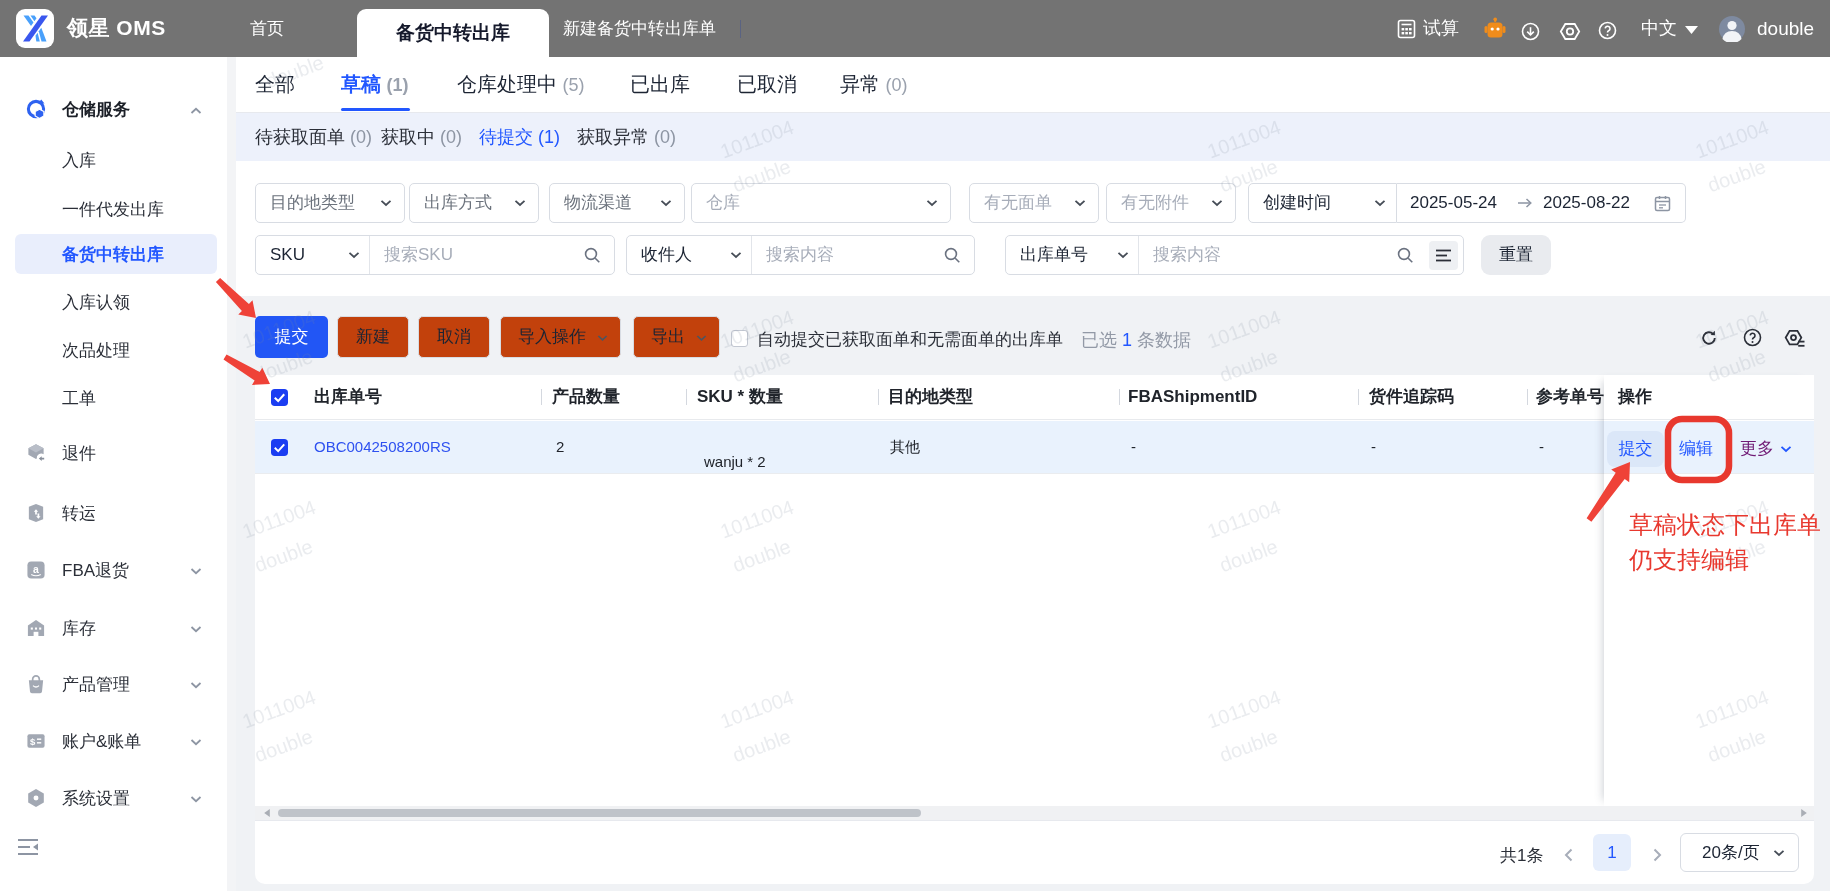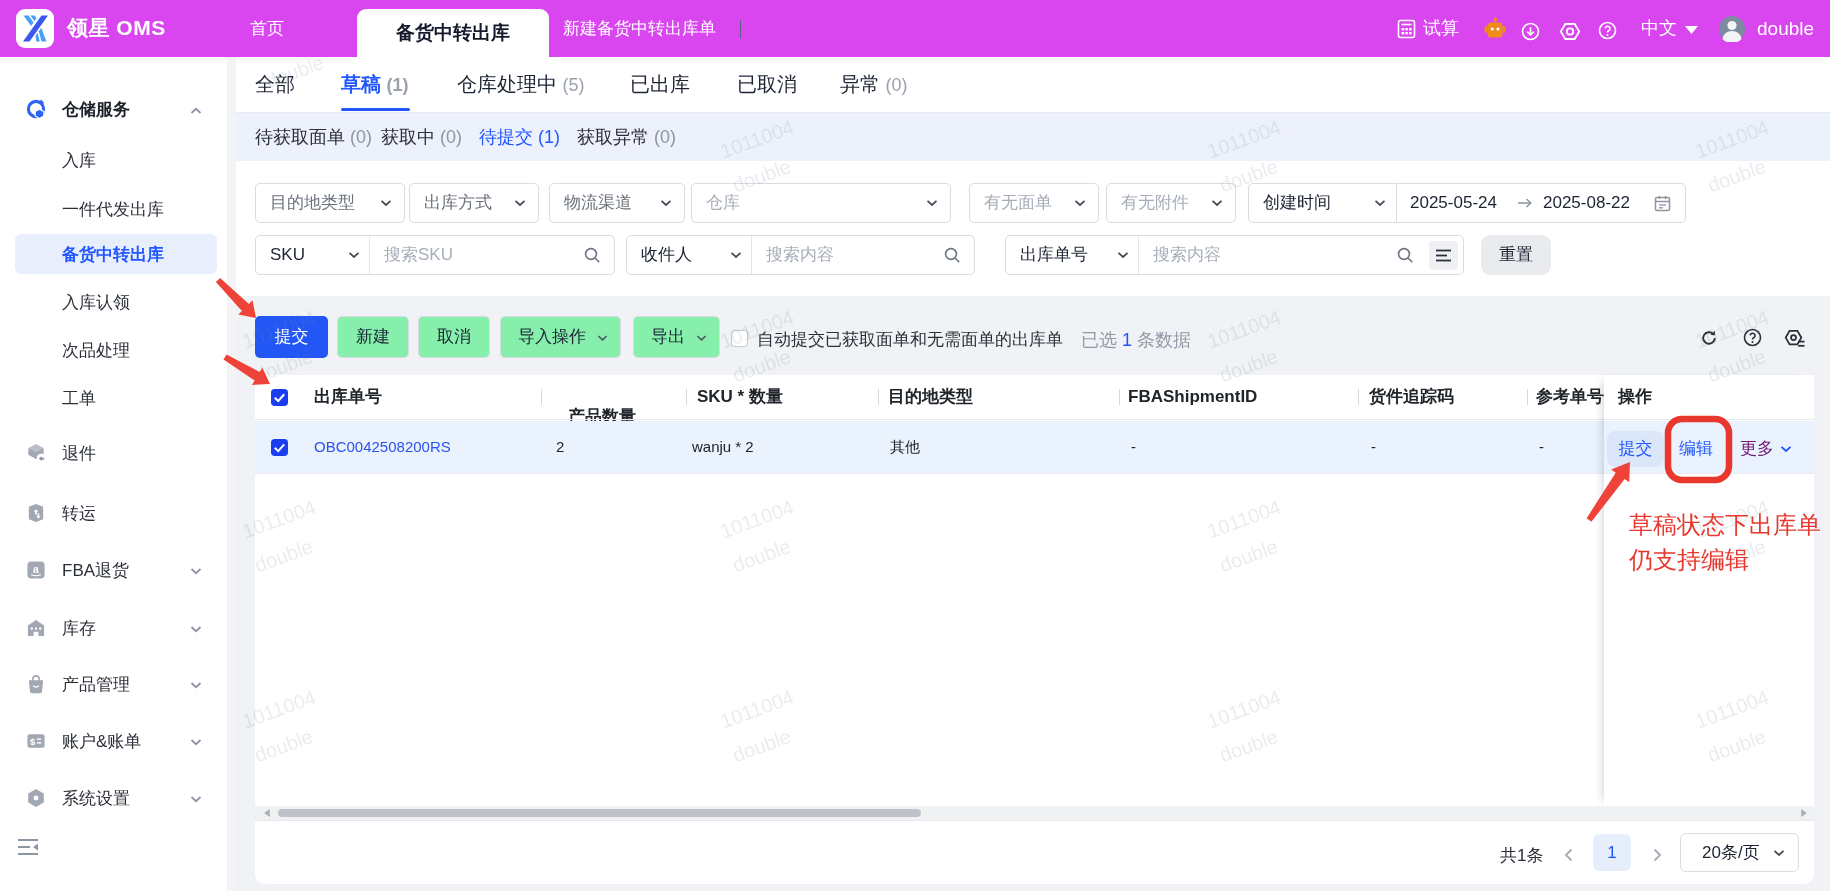--- a/index.html
+++ b/index.html
@@ -1,21 +1,21 @@
 <!DOCTYPE html>
 <html lang="zh"><head>
 <meta charset="utf-8">
 <title>OMS</title>
 <style>
   * { margin:0; padding:0; box-sizing:border-box; }
   html,body { width:1830px; height:891px; overflow:hidden; }
   body { font-family:"Liberation Sans", sans-serif; position:relative; background:#fff; }
 
   
-  #hdr { position:absolute; left:0; top:0; width:1830px; height:57px; background:#d946ef; z-index:30; }
+  #hdr { position:absolute; left:0; top:0; width:1830px; height:57px; background:#737373; z-index:30; }
   #logo { position:absolute; left:16px; top:9px; width:38px; height:39px; background:#fff; border-radius:9px; }
   #brand { position:absolute; left:67px; top:14px; color:#fff; font-size:21px; font-weight:bold; letter-spacing:0.5px; }
   .hnav { position:absolute; top:0; height:57px; line-height:57px; color:#fff; font-size:17px; }
   #tabActive { position:absolute; left:357px; top:9px; width:192px; height:48px; background:#fff; border-radius:9px 9px 0 0; color:#15192b; font-size:19px; font-weight:bold; text-align:center; line-height:48px; }
   .hsep { position:absolute; left:740px; top:20px; width:1px; height:18px; background:#5a6382; }
   .hico { position:absolute; top:20px; }
   .htxt { position:absolute; top:0; height:57px; line-height:57px; color:#fff; font-size:18px; }
 
   
   #side { position:absolute; left:0; top:57px; width:236px; height:834px; background:#fff; z-index:20; }
@@ -38,21 +38,21 @@
 
   
   #filters { position:absolute; left:236px; top:161px; width:1594px; height:135px; background:#fff; z-index:5; }
   .fbox { position:absolute; height:40px; border:1px solid #d8dce3; border-radius:5px; background:#fff; font-size:17px; line-height:38px; color:#1c2433; }
   .fph { color:#a7adb9; }
   .fdim { color:#6b727c; }
   .fcaret { position:absolute; top:14px; width:12px; height:10px; }
 
   
   #panel { position:absolute; left:236px; top:296px; width:1594px; height:595px; background:#f0f2f5; z-index:4; }
-  .btn { position:absolute; top:20px; height:42px; border-radius:5px; font-size:17px; text-align:center; background:#86efac; border:1px solid #d8dce3; color:#1c2433; line-height:40px; }
+  .btn { position:absolute; top:20px; height:42px; border-radius:5px; font-size:17px; text-align:center; background:#c2410c; border:1px solid #d8dce3; color:#1c2433; line-height:40px; }
   #btnSubmit { left:19px; width:73px; background:#2256f5; border:none; color:#fff; line-height:42px; }
 
   
   #tcard { position:absolute; left:19px; top:79px; width:1559px; height:445px; background:#fff; }
   .th { position:absolute; top:0; height:44px; line-height:44px; font-weight:bold; font-size:17px; color:#20242b; white-space:nowrap; }
   .tsep { position:absolute; top:14px; width:1px; height:16px; background:#d4d8df; }
   #trow { position:absolute; left:0; top:46px; width:1559px; height:52px; background:#e9f2fd; }
   .td { position:absolute; top:0; height:64px; line-height:52px; font-size:15px; color:#20242b; white-space:nowrap; }
   #fixcol { position:absolute; left:1349px; top:0; width:210px; height:431px; background:#fff; box-shadow:-7px 0 8px -6px rgba(60,70,90,0.25); }
 
@@ -401,41 +401,41 @@
     </svg>
   </div>
   <div id="tcard">
     <div id="thead">
       <svg style="position:absolute;left:16px;top:14px;" width="17" height="17" viewBox="0 0 18 18">
           <rect width="18" height="18" rx="4" fill="#1b3df2"></rect>
           <polyline points="4,9.3 7.6,12.8 14,5.6" stroke="#fff" stroke-width="2.2" fill="none"></polyline>
         </svg>
       <div class="th" style="left:59px;">出库单号</div>
       <div class="tsep" style="left:286px;"></div>
-        <div class="th" style="left:313px;margin-top:20px;">产品数量</div>
+        <div class="th" style="left:297px;">产品数量</div>
       <div class="tsep" style="left:431px;"></div>
         <div class="th" style="left:442px;">SKU * 数量</div>
       <div class="tsep" style="left:623px;"></div>
         <div class="th" style="left:633px;">目的地类型</div>
       <div class="tsep" style="left:864px;"></div>
         <div class="th" style="left:873px;">FBAShipmentID</div>
       <div class="tsep" style="left:1103px;"></div>
         <div class="th" style="left:1114px;">货件追踪码</div>
       <div class="tsep" style="left:1272px;"></div>
         <div class="th" style="left:1281px;">参考单号</div>
     </div>
     <div style="position:absolute;left:0;top:44px;width:1559px;height:1px;background:#e8eaed;"></div>
     <div id="trow">
       <svg style="position:absolute;left:16px;top:18px;" width="17" height="17" viewBox="0 0 18 18">
           <rect width="18" height="18" rx="4" fill="#1b3df2"></rect>
           <polyline points="4,9.3 7.6,12.8 14,5.6" stroke="#fff" stroke-width="2.1" fill="none"></polyline>
         </svg>
       <div class="td" style="left:59px;color:#2e51f0;">OBC0042508200RS</div>
       <div class="td" style="left:301px;">2</div>
-      <div class="td" style="left:437px;">wanju * 2</div>
+      <div class="td" style="left:449px;margin-top:15px;">wanju * 2</div>
       <div class="td" style="left:635px;">其他</div>
       <div class="td" style="left:876px;">-</div>
       <div class="td" style="left:1116px;">-</div>
       <div class="td" style="left:1284px;">-</div>
     </div>
     <div style="position:absolute;left:0;top:98px;width:1559px;height:1px;background:#eaecef;"></div>
     <div id="fixcol">
       <div class="th" style="left:14px;">操作</div>
       <div style="position:absolute;left:0;top:44px;width:210px;height:1px;background:#e8eaed;"></div>
       <div style="position:absolute;left:0;top:46px;width:210px;height:52px;background:#e9f2fd;"></div>

